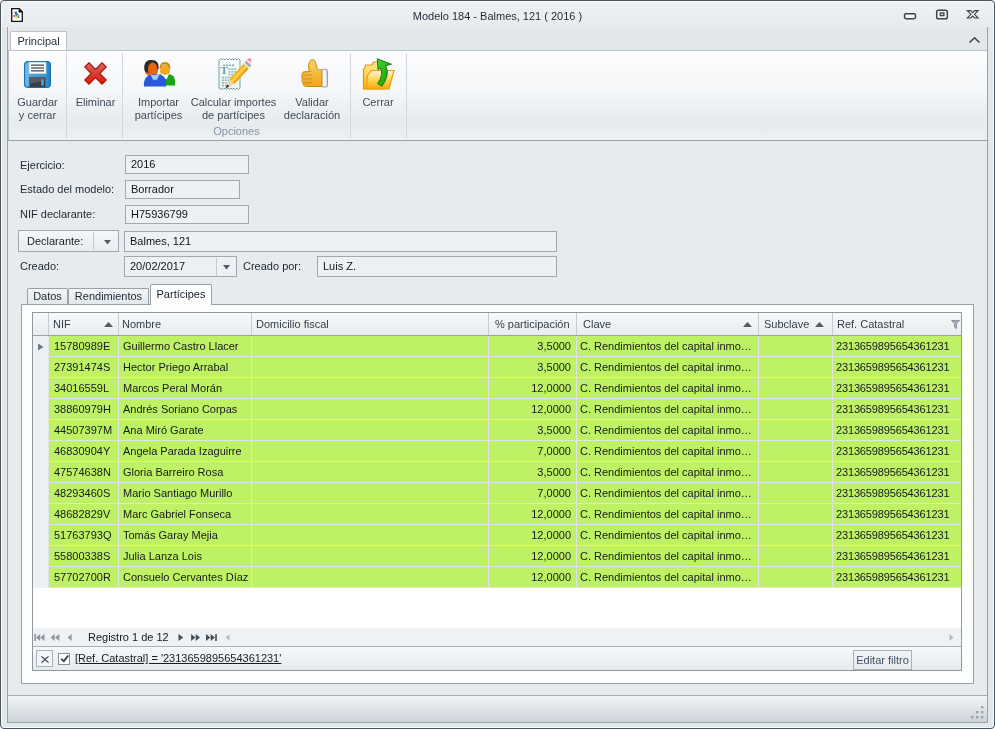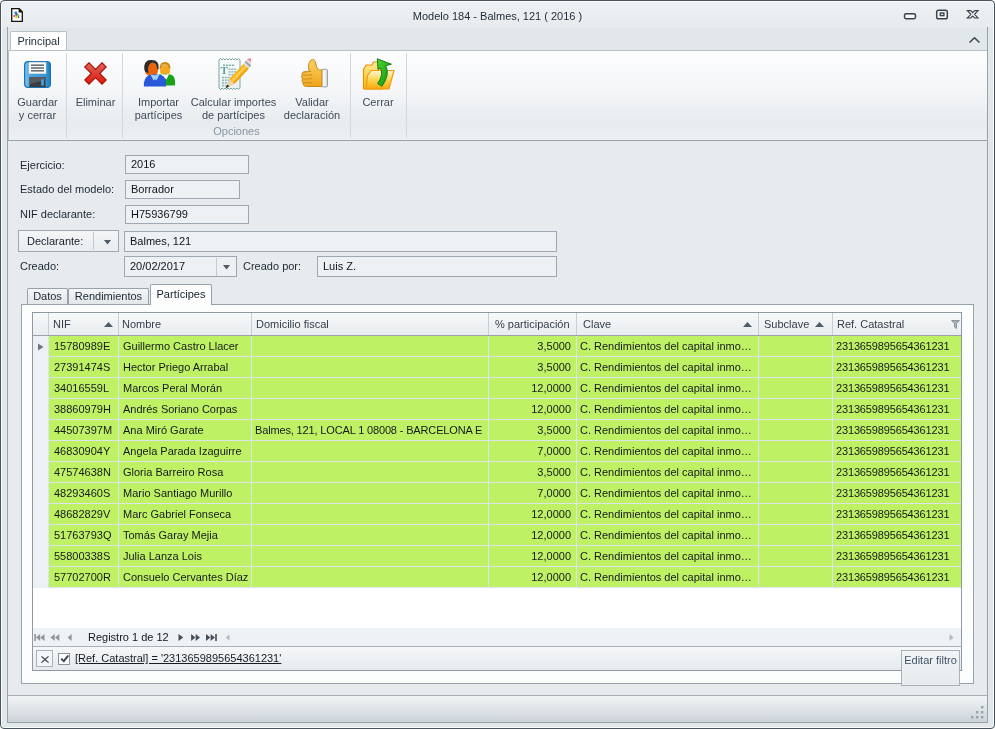--- a/index.html
+++ b/index.html
@@ -319,21 +319,20 @@
   <div class="grow" style="top:86px;">
       <span class="n1">38860979H</span>
       <span class="n2">Andrés Soriano Corpas</span>
       <span class="n4">12,0000</span>
       <span class="n5">C. Rendimientos del capital inmo…</span>
       <span class="n6">2313659895654361231</span>
     </div>
   <div class="grow" style="top:107px;">
       <span class="n1">44507397M</span>
       <span class="n2">Ana Miró Garate</span>
-      <span class="n3">Balmes, 121, LOCAL 1 08008 - BARCELONA E</span>
       <span class="n4">3,5000</span>
       <span class="n5">C. Rendimientos del capital inmo…</span>
       <span class="n6">2313659895654361231</span>
     </div>
   <div class="grow" style="top:128px;">
       <span class="n1">46830904Y</span>
       <span class="n2">Angela Parada Izaguirre</span>
       <span class="n4">7,0000</span>
       <span class="n5">C. Rendimientos del capital inmo…</span>
       <span class="n6">2313659895654361231</span>
@@ -420,21 +419,21 @@
       <svg style="position:absolute;left:3.5px;top:4.5px;" width="8" height="7" viewBox="0 0 8 7">
           <path d="M0,0.8 L0.9,0 L4,2.6 L7.1,0 L8,0.8 L4.9,3.5 L8,6.2 L7.1,7 L4,4.4 L0.9,7 L0,6.2 L3.1,3.5 Z" fill="#46525c"></path>
         </svg>
     </div>
     <div class="abs" style="left:25px;top:6px;width:12px;height:12px;background:#fdfdfd;border:1px solid #8a949c;">
       <svg style="position:absolute;left:1px;top:1px;" width="9" height="8" viewBox="0 0 9 8">
           <path d="M0.5,4.5 L2,3 L3.5,5 L7.5,0 L9,1 L4,7.5 Z" fill="#3a3f45"></path>
         </svg>
     </div>
     <span class="abs" style="left:42px;top:0;line-height:22px;font-size:11px;color:#181d22;text-decoration:underline;">[Ref. Catastral] = '2313659895654361231'</span>
-    <div class="abs" style="left:868px;top:3px;width:59px;height:36px;background:linear-gradient(#f2f4f6,#e7ebee);border:1px solid #a9b2ba;
+    <div class="abs" style="left:820px;top:3px;width:59px;height:20px;background:linear-gradient(#f2f4f6,#e7ebee);border:1px solid #a9b2ba;
       font-size:11px;color:#42526b;text-align:center;line-height:18px;">Editar filtro</div>
   </div>
 </div>
 
 <div class="abs" id="status" style="left:8px;top:695px;width:979px;height:27px;
   border-top:1px solid #a6afb6; background:linear-gradient(#f2f5f6,#ccd3d8);">
   <svg style="position:absolute;right:3px;bottom:3px;" width="13" height="13" viewBox="0 0 13 13">
     <g fill="#9aa3ab">
       <rect x="10" y="0" width="2.4" height="2.4"></rect>
       <rect x="5" y="5" width="2.4" height="2.4"></rect>

